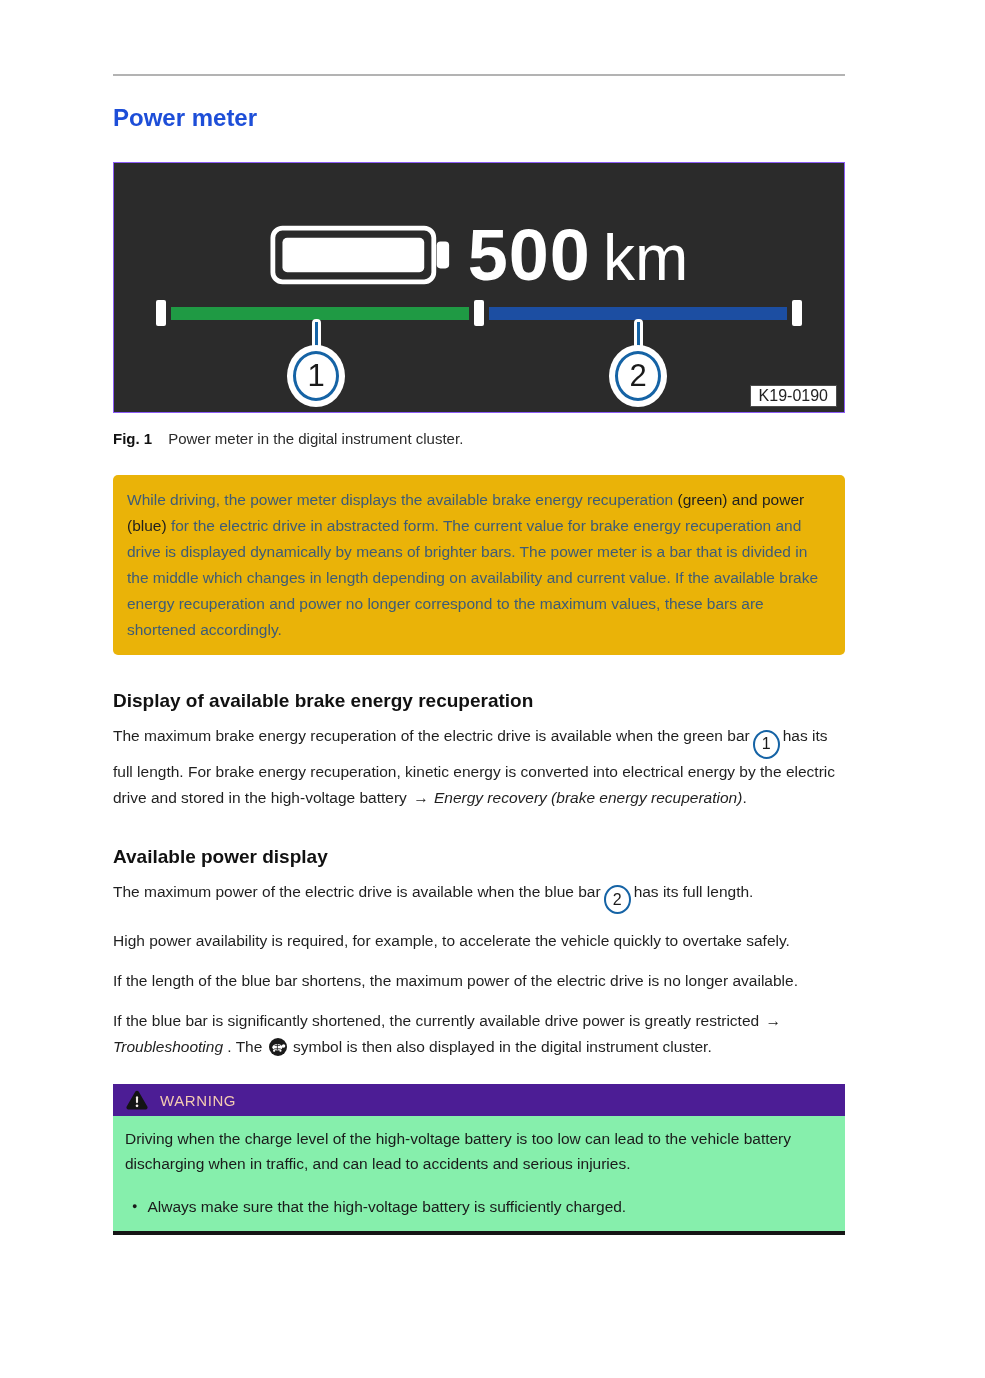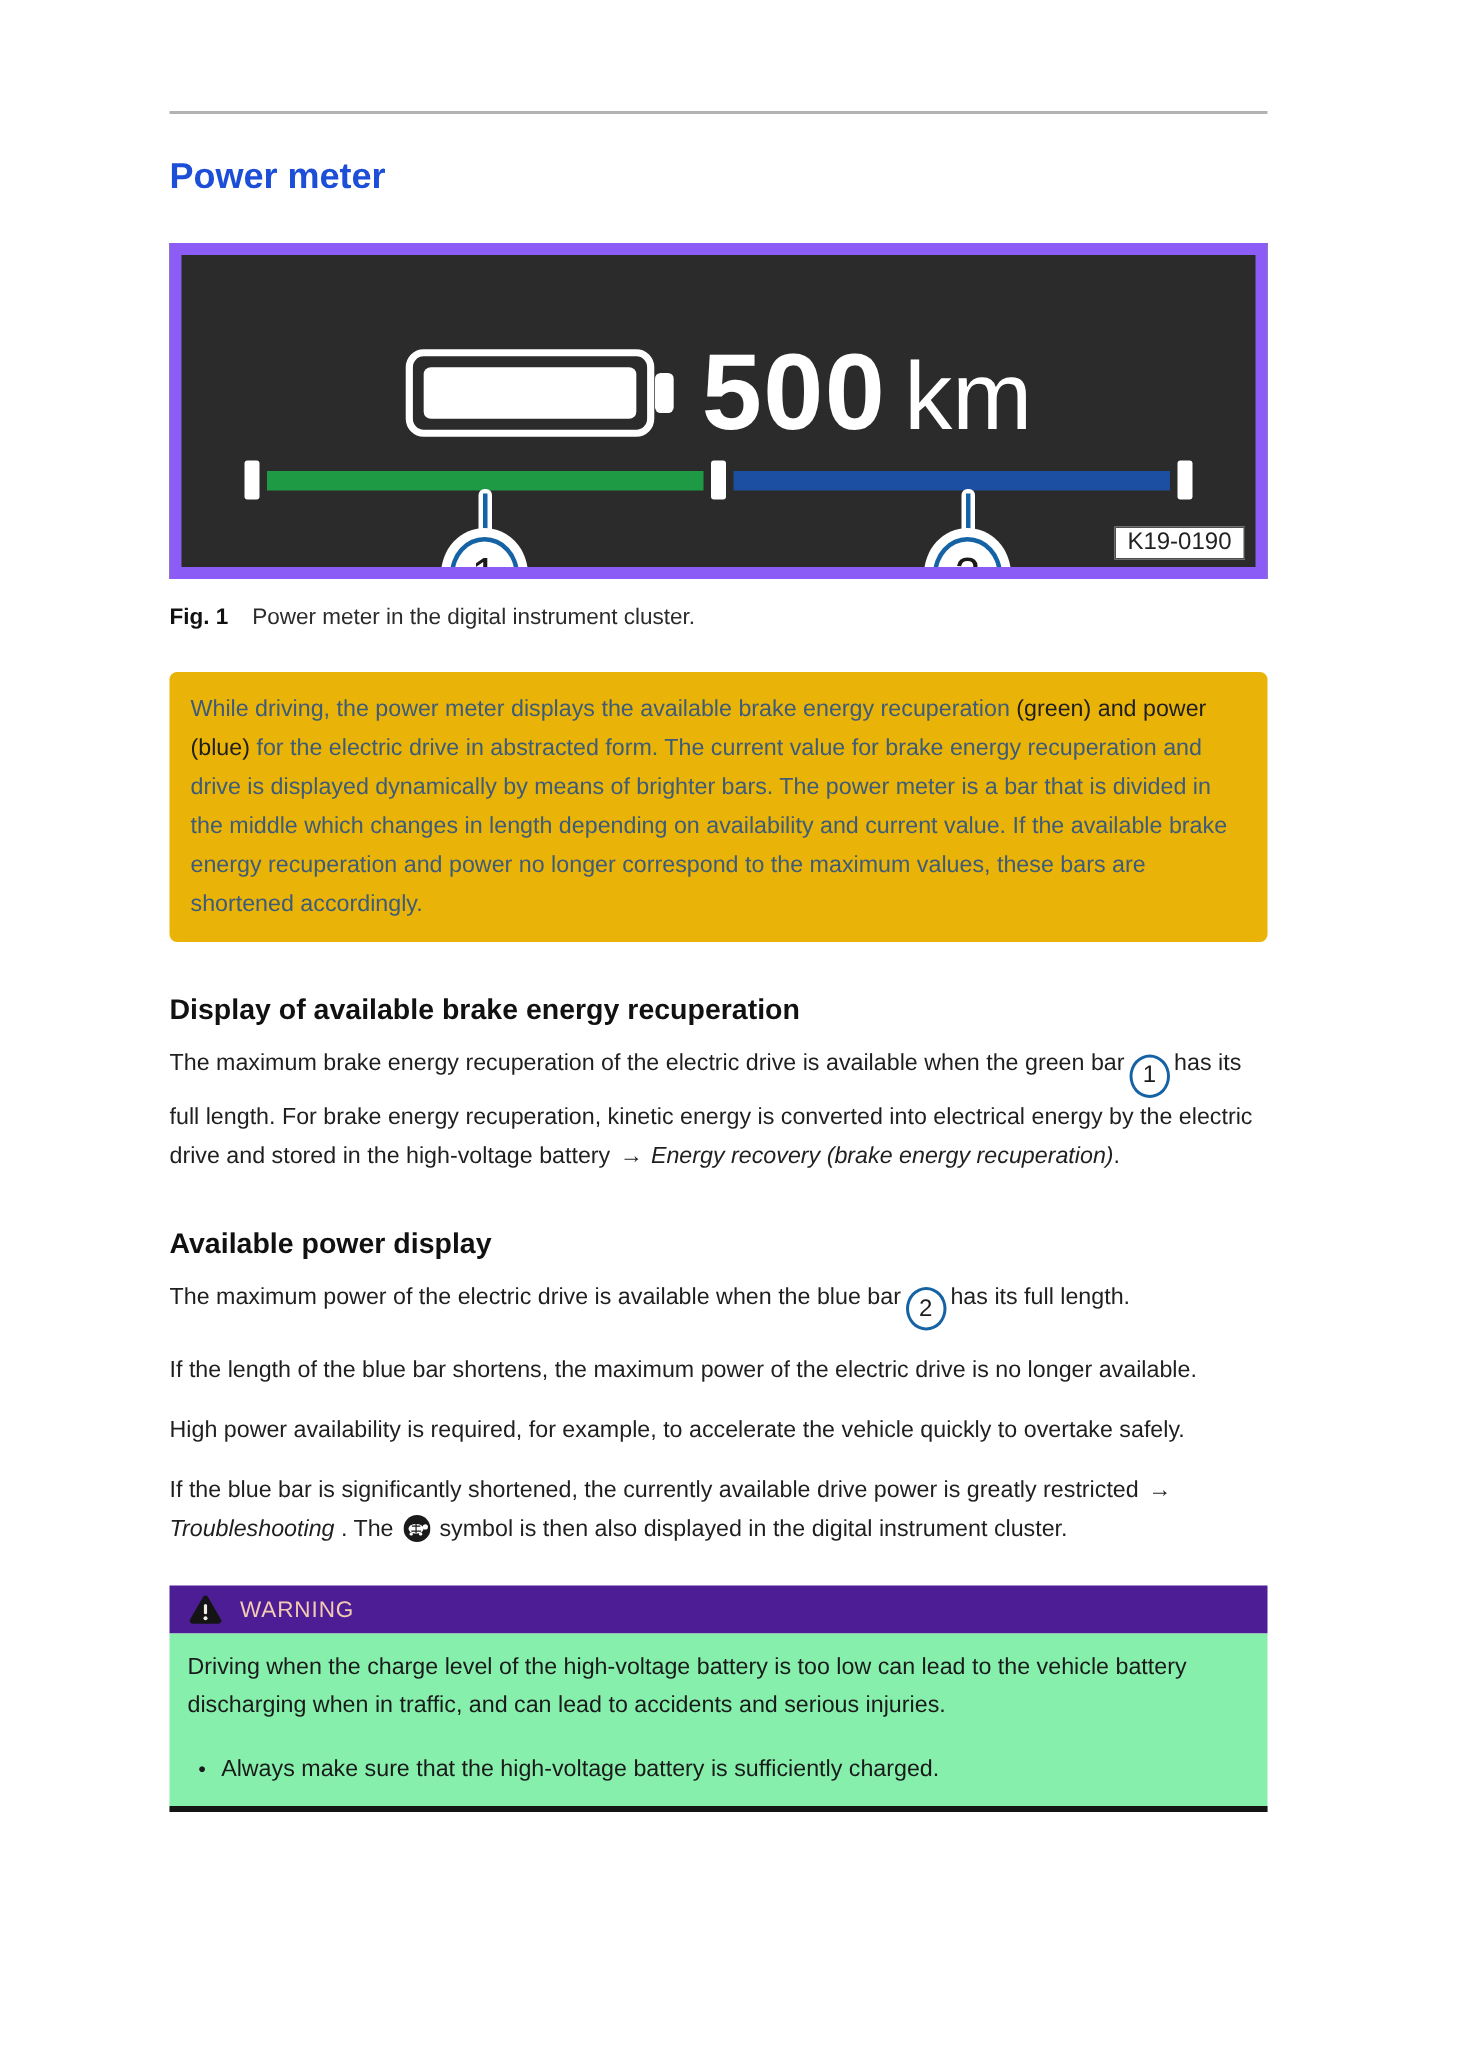--- a/index.html
+++ b/index.html
@@ -14,22 +14,22 @@
   .top-rule { border: none; height: 2px; background: #b3b3b3; margin: 74px 0 0; }
 
   .page-title {
     margin: 27px 0 29px; font-size: 24px; line-height: 30px;
     font-weight: 700; color: #1d4ed8;
   }
 
   
   figure { margin: 0; }
   .fig-display {
-    position: relative; width: 732px; height: 224px;
-    background: #2b2b2b; border: 8px solid #8b5cf6; overflow: hidden;
+    position: relative; width: 732px; height: 251px;
+    background: #2b2b2b; border: 1px solid #8b5cf6; overflow: hidden;
   }
   .range-row {
     position: absolute; top: 56px; left: 0; right: 0;
     display: flex; align-items: center; justify-content: center; gap: 16px;
   }
   .range-text { display: flex; align-items: baseline; color: #ffffff; }
   .range-value { font-size: 72px; font-weight: 700; letter-spacing: 1px; line-height: 1; }
   .range-unit  { font-size: 64px; font-weight: 400; margin-left: 12px; line-height: 1; }
 
   .meter-bar {
@@ -179,22 +179,22 @@
     </p>
   </section>
 
   <section>
     <h2>Available power display</h2>
     <p class="body">
       <span>The maximum power of the electric drive is available when the blue bar</span><span class="inline-callout">
           <span>2</span>
         </span><span>has its full length.</span>
     </p>
+    <p class="body">High power availability is required, for example, to accelerate the vehicle quickly to overtake safely.</p>
     <p class="body">If the length of the blue bar shortens, the maximum power of the electric drive is no longer available.</p>
-    <p class="body">High power availability is required, for example, to accelerate the vehicle quickly to overtake safely.</p>
     <p class="body">
       <span>If the blue bar is significantly shortened, the currently available drive power is greatly restricted </span><span class="xref-arrow">→</span> <span class="xref">Troubleshooting</span><span> . The </span><svg class="inline-icon" width="18" height="18" viewBox="0 0 20 20">
           <circle cx="10" cy="10" r="10" fill="#1a1a1a"></circle>
           <ellipse cx="9.3" cy="10.2" rx="5.6" ry="3.6" fill="#ffffff"></ellipse>
           <circle cx="16.2" cy="8.8" r="1.9" fill="#ffffff"></circle>
           <rect x="4.5" y="13" width="2.4" height="2.2" rx="1" fill="#ffffff"></rect>
           <rect x="11.5" y="13" width="2.4" height="2.2" rx="1" fill="#ffffff"></rect>
           <path d="M6.2 8.2 L12.5 8.2 M5.8 12 L13 12 M9.3 6.7 L9.3 13.7" stroke="#1a1a1a" stroke-width="0.9" fill="none"></path>
         </svg><span> symbol is then also displayed in the digital instrument cluster.</span>
     </p>

